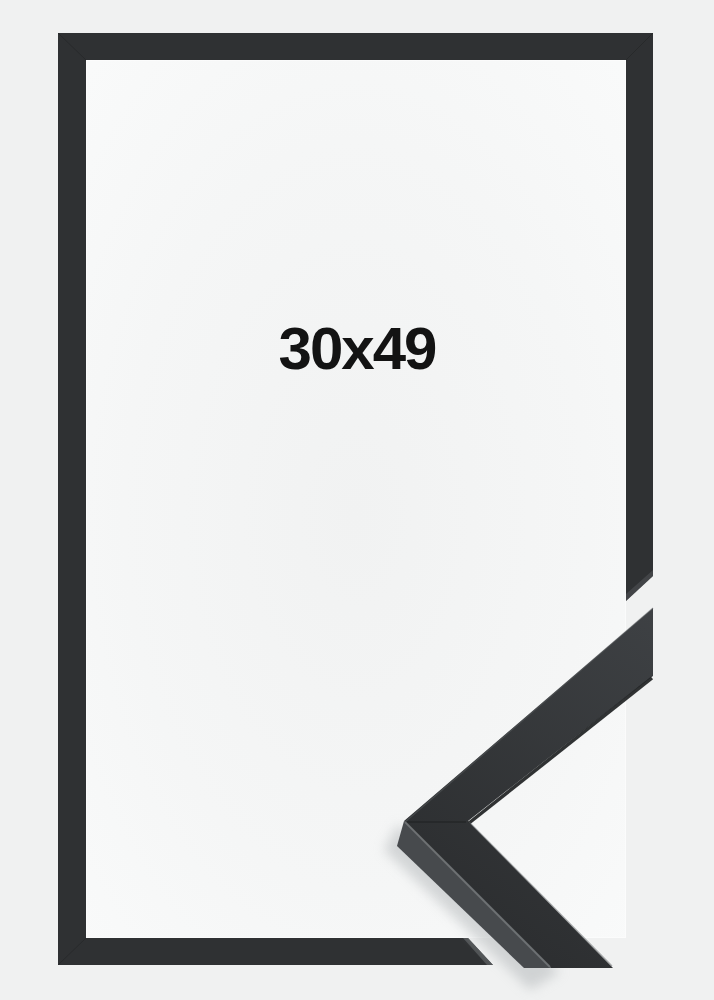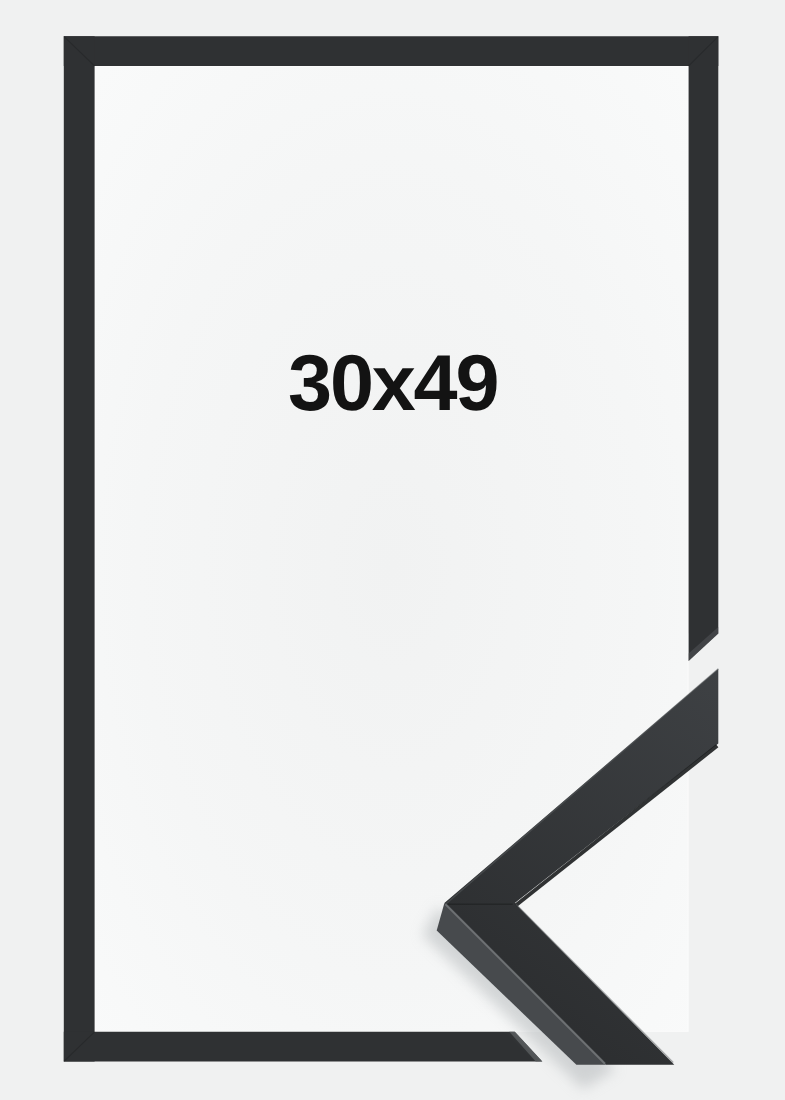--- a/index.html
+++ b/index.html
@@ -20,21 +20,21 @@
     inset: 0;
     display: block;
   }
   .size-label {
     position: absolute;
     left: 357px;
     top: 350px;
     transform: translate(-50%, -52%);
     font-family: "Liberation Sans", sans-serif;
     font-weight: 700;
-    font-size: 72px;
+    font-size: 60px;
     letter-spacing: -2px;
     line-height: 1;
     color: var(--text, #131313);
     white-space: nowrap;
     user-select: none;
   }
 </style>
 </head>
 <body>
 

